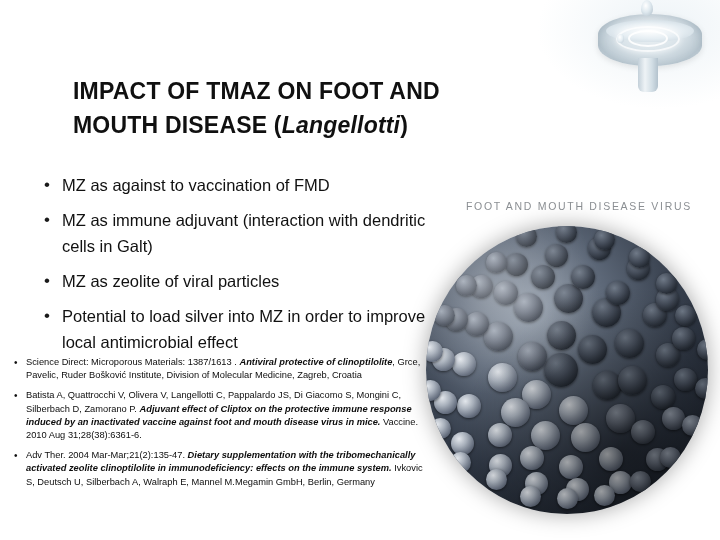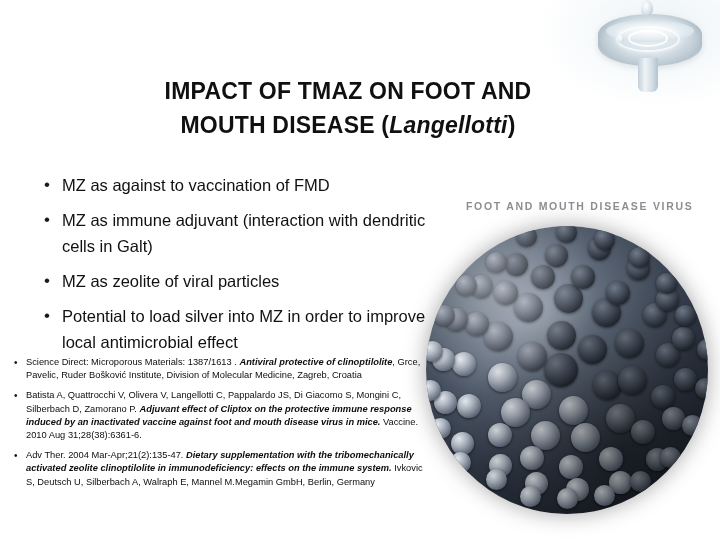--- a/index.html
+++ b/index.html
@@ -102,24 +102,23 @@
     right: 0;
     top: 0;
     width: 200px;
     height: 120px;
     background: radial-gradient(ellipse at 70% 25%, rgba(235,242,246,0.9) 0%, rgba(255,255,255,0) 62%);
   }
 
   
   .title-block {
     position: absolute;
-    left: 48px;
+    left: 73px;
     top: 74px;
     width: 600px;
-    text-align: center;
   }
   .title-line {
     font-size: 23px;
     font-weight: bold;
     color: #101010;
     line-height: 34px;
     letter-spacing: 0.2px;
   }
   .title-line .italic {
     font-style: italic;
@@ -160,21 +159,21 @@
 
   
   .virus-caption {
     position: absolute;
     left: 466px;
     top: 200px;
     width: 240px;
     font-size: 10.5px;
     letter-spacing: 1.7px;
     color: #8b8f93;
-    font-weight: bold;
+    font-weight: normal;
   }
 
   
   .virus-wrap {
     position: absolute;
     left: 418px;
     top: 218px;
     width: 300px;
     height: 305px;
   }
@@ -366,17 +365,17 @@
     <div class="ref-row">
       <div class="ref-dot">•</div>
       <div class="ref-text"><span>Science Direct: Microporous Materials: 1387/1613 . </span><b>Antiviral protective of clinoptilolite</b><span>, Grce, Pavelic, Ruder Bošković Institute, Division of Molecular Medicine, Zagreb, Croatia</span></div>
     </div>
     <div class="ref-row">
       <div class="ref-dot">•</div>
       <div class="ref-text"><span>Batista A, Quattrocchi V, Olivera V, Langellotti C, Pappalardo JS, Di Giacomo S, Mongini C, Silberbach D, Zamorano P. </span><b>Adjuvant effect of Cliptox on the protective immune response induced by an inactivated vaccine against foot and mouth disease virus in mice.</b><span> Vaccine. 2010 Aug 31;28(38):6361-6.</span></div>
     </div>
     <div class="ref-row">
       <div class="ref-dot">•</div>
-      <div class="ref-text"><span>Adv Ther. 2004 Mar-Apr;21(2):135-47. </span><b>Dietary supplementation with the tribomechanically activated zeolite clinoptilolite in immunodeficiency: effects on the immune system.</b><span> Ivkovic S, Deutsch U, Silberbach A, Walraph E, Mannel M.Megamin GmbH, Berlin, Germany</span></div>
+      <div class="ref-text"><span>Adv Ther. 2004 Mar-Mar;21(2):135-47. </span><b>Dietary supplementation with the tribomechanically activated zeolite clinoptilolite in immunodeficiency: effects on the immune system.</b><span> Ivkovic S, Deutsch U, Silberbach A, Walraph E, Mannel M.Megamin GmbH, Berlin, Germany</span></div>
     </div>
   </div>
 
 </div>
 
 </body></html>

